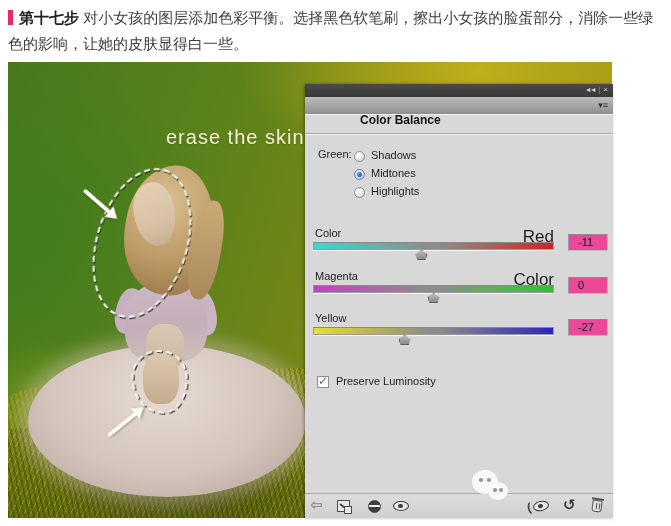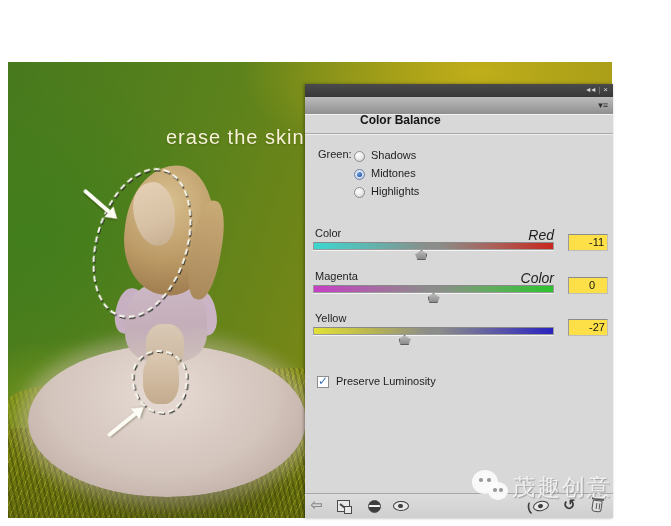--- a/index.html
+++ b/index.html
@@ -84,31 +84,31 @@
   .radio-row{position:absolute;left:49px;height:13px;cursor:default;}
   .radio{display:inline-block;width:11px;height:11px;border-radius:50%;vertical-align:-2px;
     background:radial-gradient(circle at 35% 30%, #ffffff 0%, #e9e9e9 55%, #bdbdbd 100%);
     border:1px solid #8f8f8f;box-sizing:border-box;position:relative;}
   .radio.on{background:radial-gradient(circle at 38% 32%, #e8f0fb 0%, #cfdcef 60%, #9fb4d2 100%);border-color:#6b82a5;}
   .radio.on::after{content:'';position:absolute;left:2px;top:2px;width:5px;height:5px;border-radius:50%;
     background:radial-gradient(circle at 35% 30%, #6f9fe0 0%, #2d5fae 70%, #1c4489 100%);}
   .radio-label{font-size:11px;color:#1e1e1e;margin-left:6px;vertical-align:1px;}
 
   .slider-left{position:absolute;left:10px;font-size:11px;color:#1e1e1e;}
-  .slider-right{position:absolute;font-size:14px;color:#1e1e1e;left:8px;width:241px;text-align:right;font-style:italic;}
+  .slider-right{position:absolute;font-size:17px;color:#1e1e1e;left:8px;width:241px;text-align:right;}
   .track{position:absolute;left:8px;width:241px;height:8px;border:1px solid #9b9b9b;border-top-color:#8a8a8a;box-sizing:border-box;box-shadow:0 1px 0 rgba(255,255,255,.7);}
   .track.t0{background:linear-gradient(90deg,#3cd7cf 0%,#64b2ac 25%,#8b8d8a 48%,#8b8d8a 52%,#aa615a 75%,#c8271e 100%);}
   .track.t1{background:linear-gradient(90deg,#c63fc6 0%,#a968a4 25%,#8b8d8a 48%,#8b8d8a 52%,#5fae5c 75%,#2cc32e 100%);}
   .track.t2{background:linear-gradient(90deg,#e2e135 0%,#b7b354 25%,#8b8d8a 48%,#8b8d8a 52%,#5f5ba5 75%,#2a23c0 100%);}
   .thumb{position:absolute;width:12px;height:10px;background:linear-gradient(#b8b8b8,#8c8c8c);
     border:1px solid #5f5f5f;box-sizing:border-box;
     clip-path:polygon(50% 0%,100% 42%,84% 100%,16% 100%,0% 42%);cursor:pointer;}
-  .valbox{position:absolute;left:263px;width:40px;height:17px;background:#fde047;box-sizing:border-box;
+  .valbox{position:absolute;left:263px;width:40px;height:17px;background:#ec4899;box-sizing:border-box;
     border:1px solid #bdbdbd;border-top-color:#8b8b8b;border-left-color:#9a9a9a;
-    font-size:11px;color:#111;line-height:15px;padding-left:20px;}
+    font-size:11px;color:#111;line-height:15px;padding-left:9px;}
 
   .preserve-row{position:absolute;left:12px;top:288px;height:14px;}
   .checkbox{display:inline-block;width:12px;height:12px;background:#fff;border:1px solid #8d8d8d;box-sizing:border-box;
     vertical-align:-2px;text-align:center;position:relative;}
   .checkbox .check{display:none;position:absolute;left:0px;top:-3px;font-size:12px;color:#3a6db8;font-weight:bold;}
   .checkbox.on .check{display:block;}
   .checkbox-label{font-size:11px;color:#1e1e1e;margin-left:7px;vertical-align:1px;}
 
   .footer{position:absolute;left:0;top:410px;width:100%;height:24px;background:linear-gradient(#dcdcdc,#cfcfcf);}
   .ficon{position:absolute;top:4px;color:#6e6e6e;cursor:pointer;}
@@ -135,20 +135,24 @@
   .wm-b2{left:20px;top:14px;width:20px;height:18px;}
   .wm-eye{position:absolute;width:3.5px;height:3.5px;border-radius:50%;background:#9a9a9a;}
   .wm-text{position:absolute;left:44px;top:4px;font-size:23px;letter-spacing:2px;color:rgba(252,252,252,.78);
     text-shadow:1px 1px 1px rgba(120,120,120,.6);}
 </style>
 </head>
 <body>
 
 <div id="stage">
 
+  <div class="step-text">
+    <span class="step-bar"></span><span class="step-title">第十七步</span>
+    <span>对小女孩的图层添加色彩平衡。选择黑色软笔刷，擦出小女孩的脸蛋部分，消除一些绿色的影响，让她的皮肤显得白一些。</span>
+  </div>
 
   <div class="photo">
     <div class="grass"></div>
     <div class="grass2"></div>
     <div class="skirt-shadow"></div>
     <div class="skirt"></div>
     <div class="sleeve-l"></div>
     <div class="sleeve-r"></div>
     <div class="bodice"></div>
     <div class="neck"></div>
@@ -223,16 +227,15 @@
 
   <div class="watermark">
     <span class="wm-bubble wm-b1">
       <span class="wm-eye" style="left:7px;top:8px;"></span>
         <span class="wm-eye" style="left:15px;top:8px;"></span>
     </span>
     <span class="wm-bubble wm-b2">
       <span class="wm-eye" style="left:5px;top:6px;"></span>
         <span class="wm-eye" style="left:11px;top:6px;"></span>
     </span>
-    <span class="wm-text">茂趣创意</span>
   </div>
 
 </div>
 
 </body></html>

